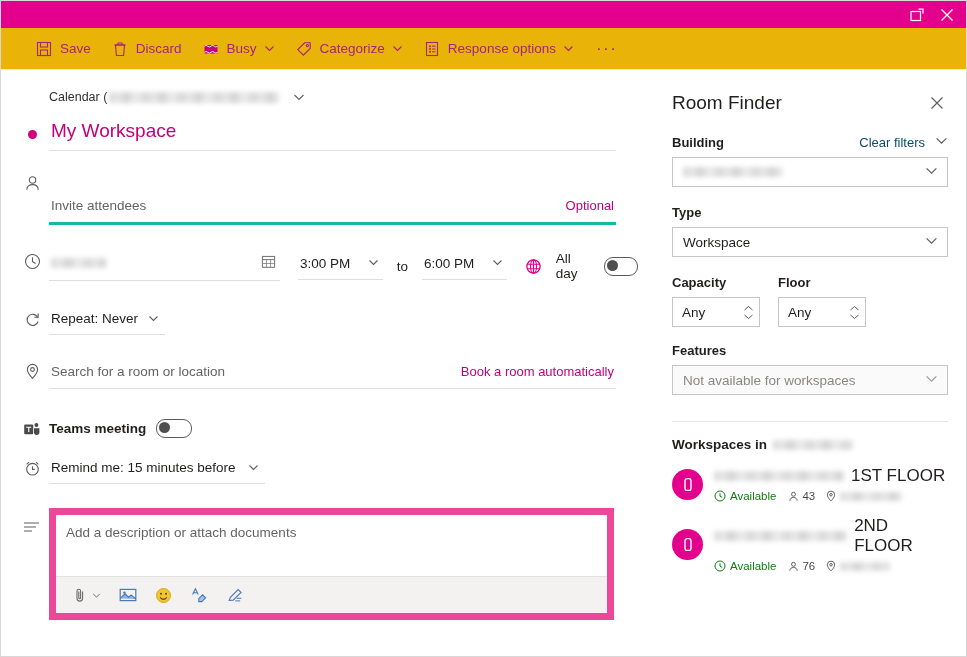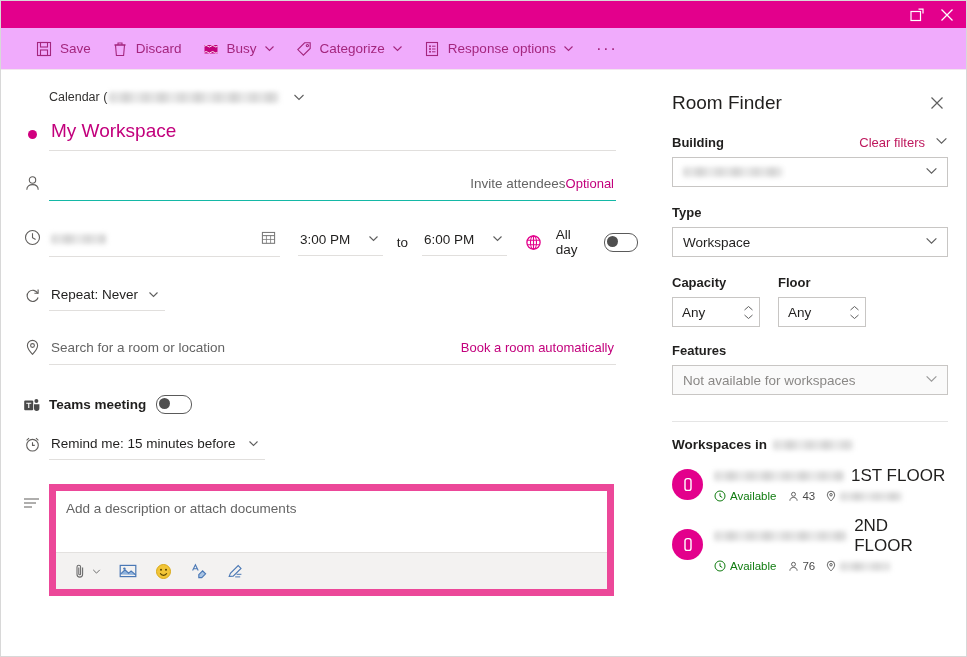--- a/index.html
+++ b/index.html
@@ -36,21 +36,21 @@
   .tb-btn {
     width: 30px; height: 26px;
     display: flex; align-items: center; justify-content: center;
     cursor: pointer;
   }
   .tb-btn svg { display:block; }
 
   
   .cmdbar {
     height: 42px;
-    background: #f0abfc;
+    background: #eab308;
     display: flex;
     align-items: center;
     padding-left: 26px;
     box-sizing: border-box;
     border-bottom: 1px solid #f2e6ee;
   }
   .cmd {
     display: flex; align-items: center;
     height: 30px;
     padding: 0 9px;
@@ -152,23 +152,24 @@
   .title-text {
     font-size: 19px;
     color: #c2007c;
     font-weight: 400;
   }
   .ph { color: #646464; font-size: 13.5px; }
   .link-pink { color:#c2007c; font-size:13px; cursor:pointer; }
 
   .attendee-row { margin-top: 22px; }
   .attendee-line {
-    display:flex; align-items:center; justify-content: flex-end;
+    display:flex; align-items:center; justify-content: space-between;
     padding: 3px 2px 9px 2px;
-    border-bottom: 1px solid #14b8a6;
+    border-bottom: 3px solid #14b8a6;
+    margin-top: 22px;
   }
 
   .datetime-row { margin-top: 26px; }
   .dt-wrap { display:flex; align-items:center; }
   .date-field {
     width: 240px;
     display:flex; align-items:center; justify-content: space-between;
     border-bottom: 1px solid #e1dfdd;
     padding: 3px 4px 8px 2px;
     box-sizing: border-box;
@@ -267,21 +268,21 @@
   }
   .rf-title { font-size: 19px; color:#201f1e; }
   .rf-close { cursor:pointer; padding: 4px; display:flex; }
 
   .rf-lblrow {
     display:flex; align-items:center; justify-content: space-between;
     margin-top: 20px;
   }
   .rf-lbl { font-size: 13px; font-weight: bold; color:#201f1e; }
   .rf-clear { display:flex; align-items:center; gap: 10px; }
-  .rf-clear .txt { color:#be185d; font-size: 13px; cursor:pointer; }
+  .rf-clear .txt { color:#0c4a6e; font-size: 13px; cursor:pointer; }
 
   .rf-select {
     margin-top: 7px;
     height: 30px;
     border: 1px solid #c8c6c4;
     background: #fff;
     display:flex; align-items:center; justify-content: space-between;
     padding: 0 9px 0 10px;
     font-size: 13.5px;
     color: #201f1e;

